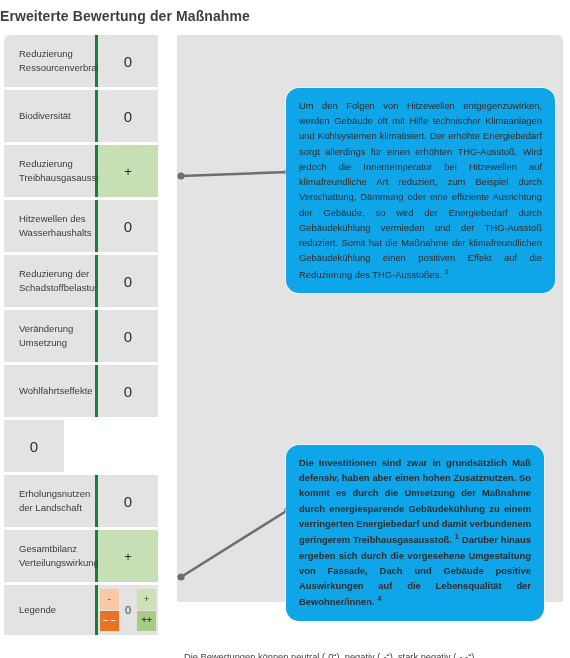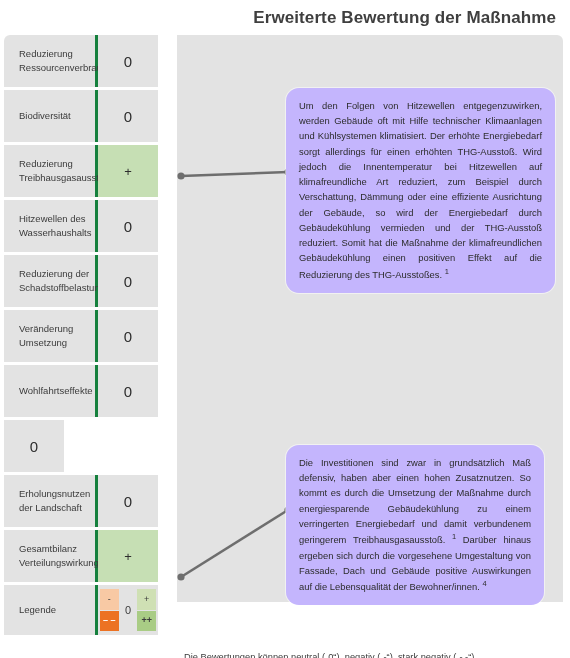--- a/index.html
+++ b/index.html
@@ -10,22 +10,22 @@
     width: 570px; height: 658px;
     font-family: "Liberation Sans", sans-serif;
     overflow: hidden;
     position: relative;
   }
 
   .title {
     position: absolute;
     left: 0; top: 8px;
     width: 556px;
-    text-align: right;
-    font-size: 17px;
+    text-align: left;
+    font-size: 14px;
     font-weight: bold;
     color: #3f3f3f;
     letter-spacing: .1px;
   }
 
   
   .panel {
     position: absolute;
     left: 177px; top: 35px;
     width: 386px; height: 567px;
@@ -121,33 +121,33 @@
     width: 300px;
     font-size: 9.3px;
     color: #3b3b3b;
     line-height: 1.6;
     margin-top: 38px;
   }
 
   
   .callout {
     position: absolute;
-    background: #c4b5fd;
+    background: #0ea5e9;
     border-radius: 13px;
     box-sizing: border-box;
     padding: 10px 13px 11px 13px;
     font-size: 9.4px;
     line-height: 1.62;
     color: #2c2c2c;
     text-align: justify;
     text-justify: inter-word;
     box-shadow: 0 0 0 1px rgba(255,255,255,.5);
   }
   #callout-1 { left: 286px; top: 88px; width: 269px; }
-  #callout-2 { left: 286px; top: 445px; width: 258px; }
+  #callout-2 { left: 286px; top: 445px; width: 258px; font-weight: bold; }
   .callout sup { font-size: 7.5px; }
 
   
   svg.connectors {
     position: absolute;
     left: 0; top: 0;
     width: 570px; height: 658px;
     pointer-events: none;
   }
 </style>

